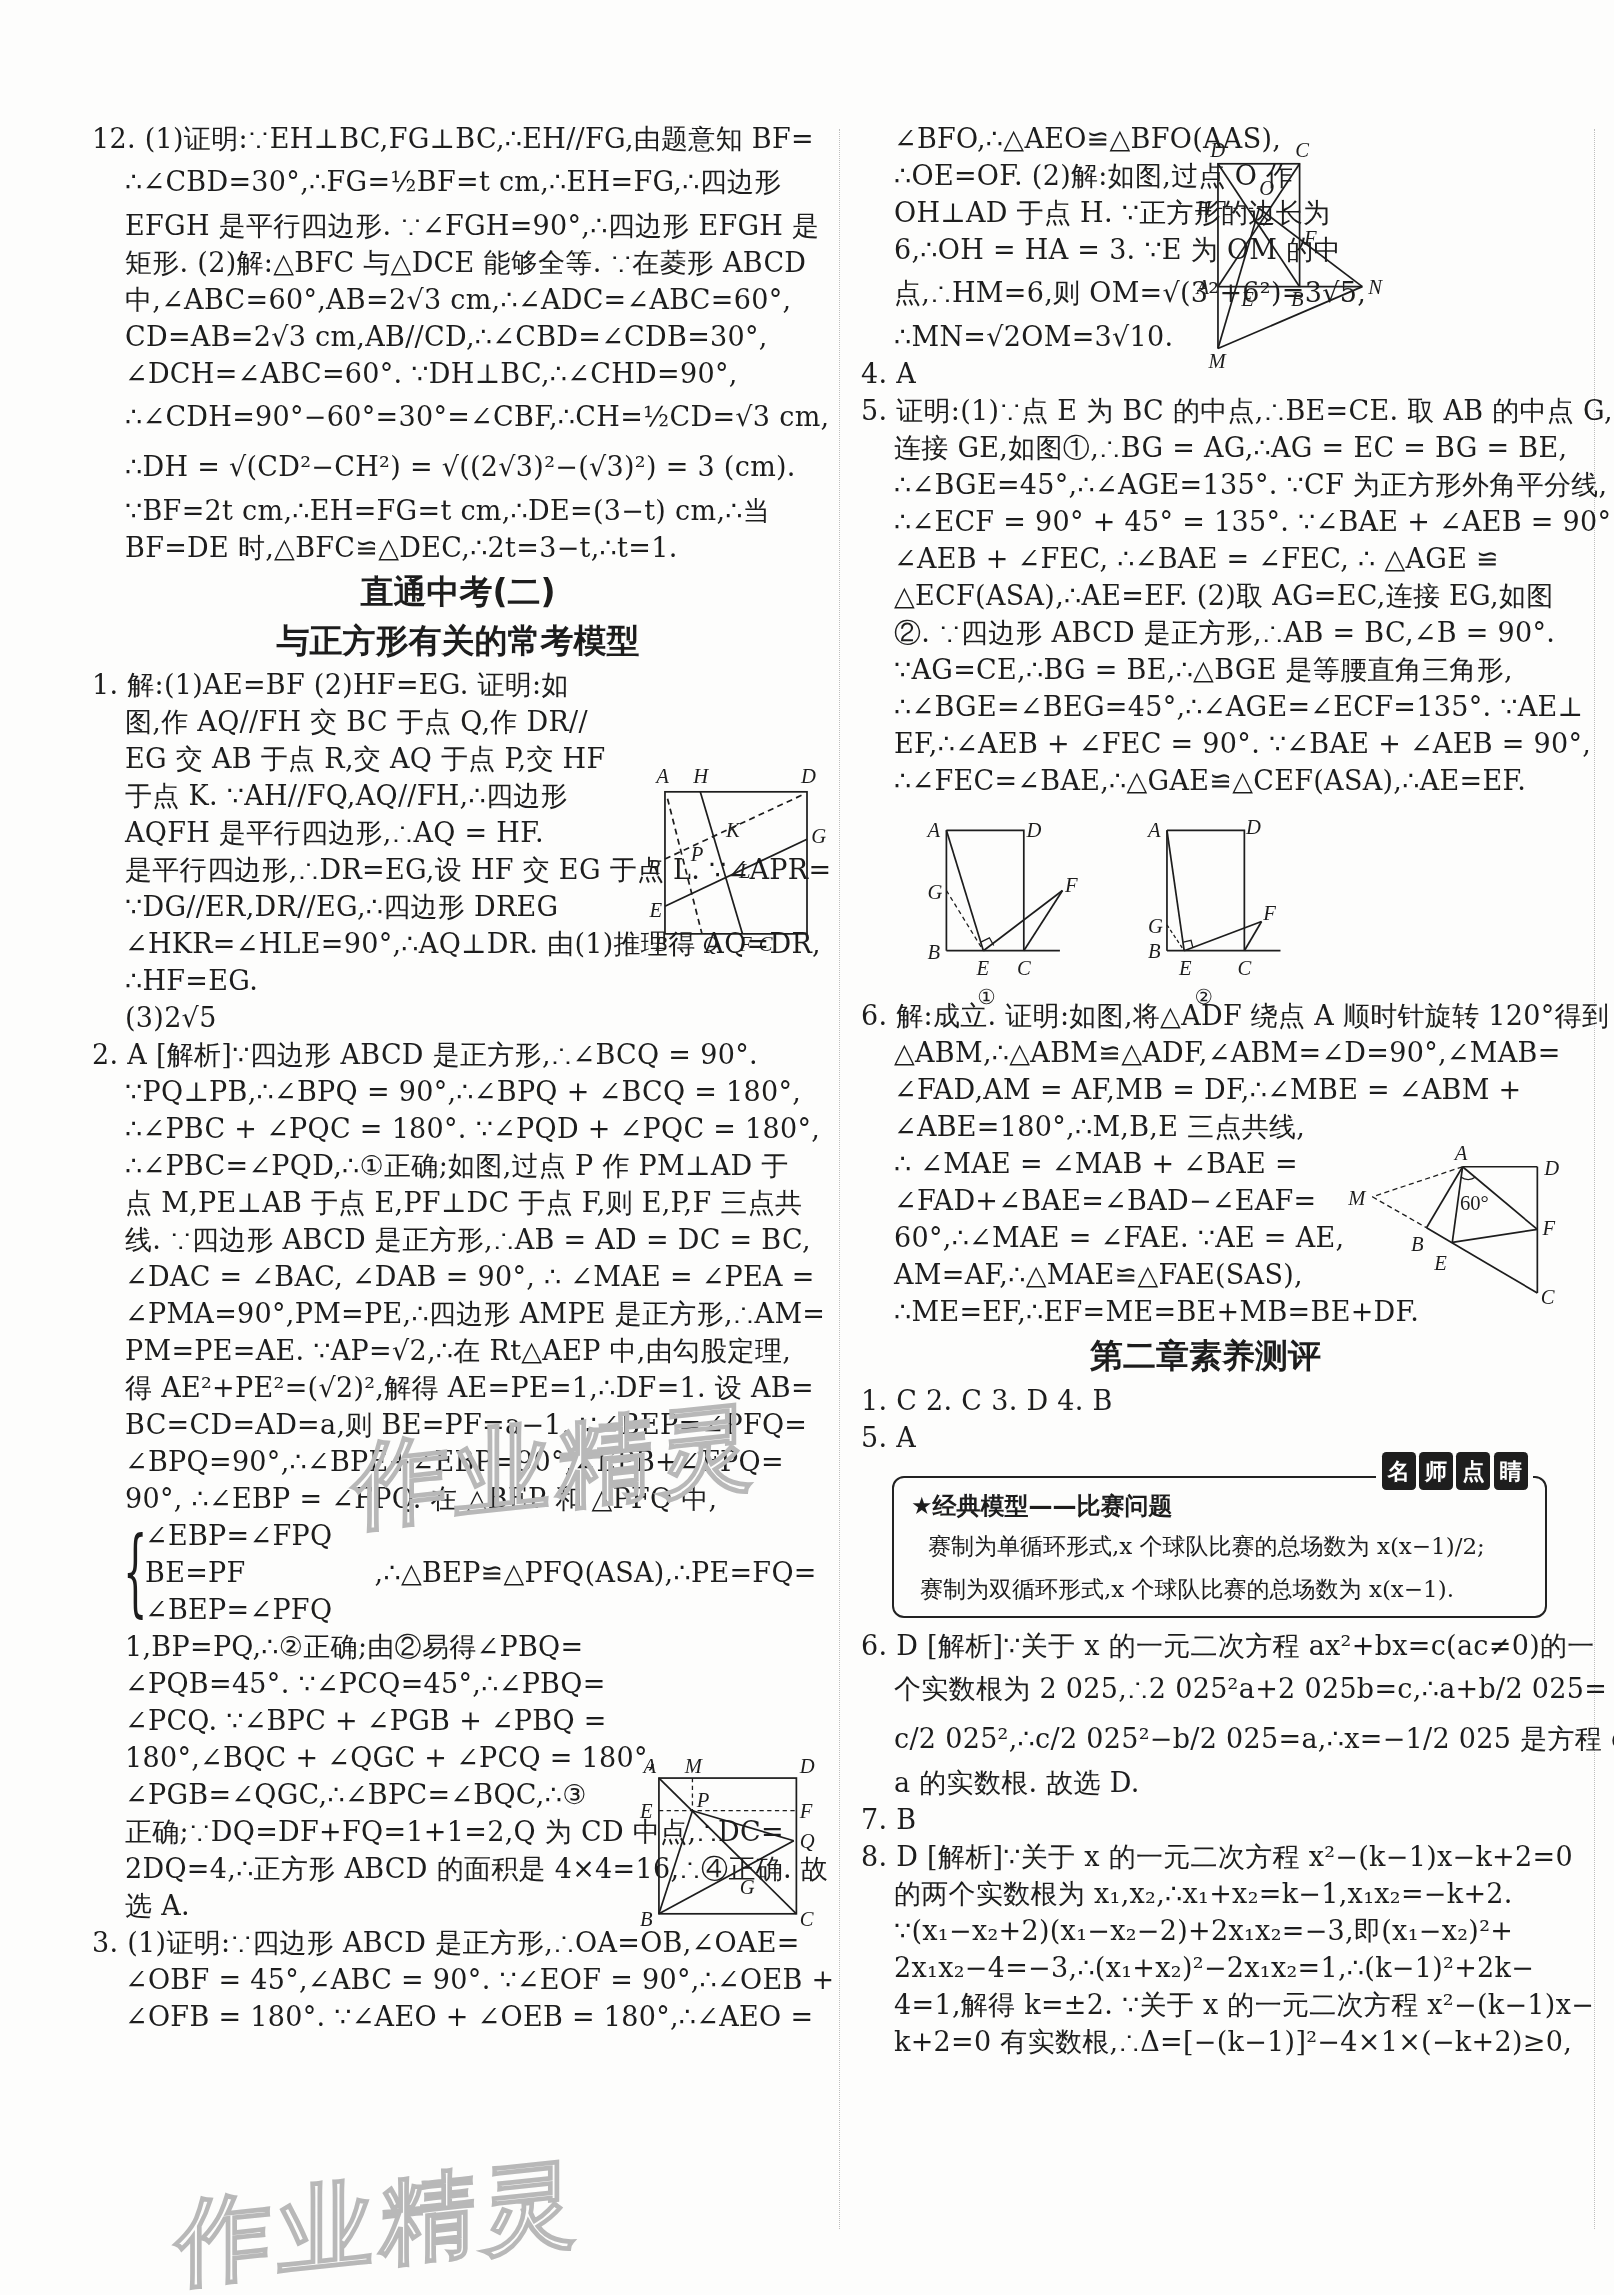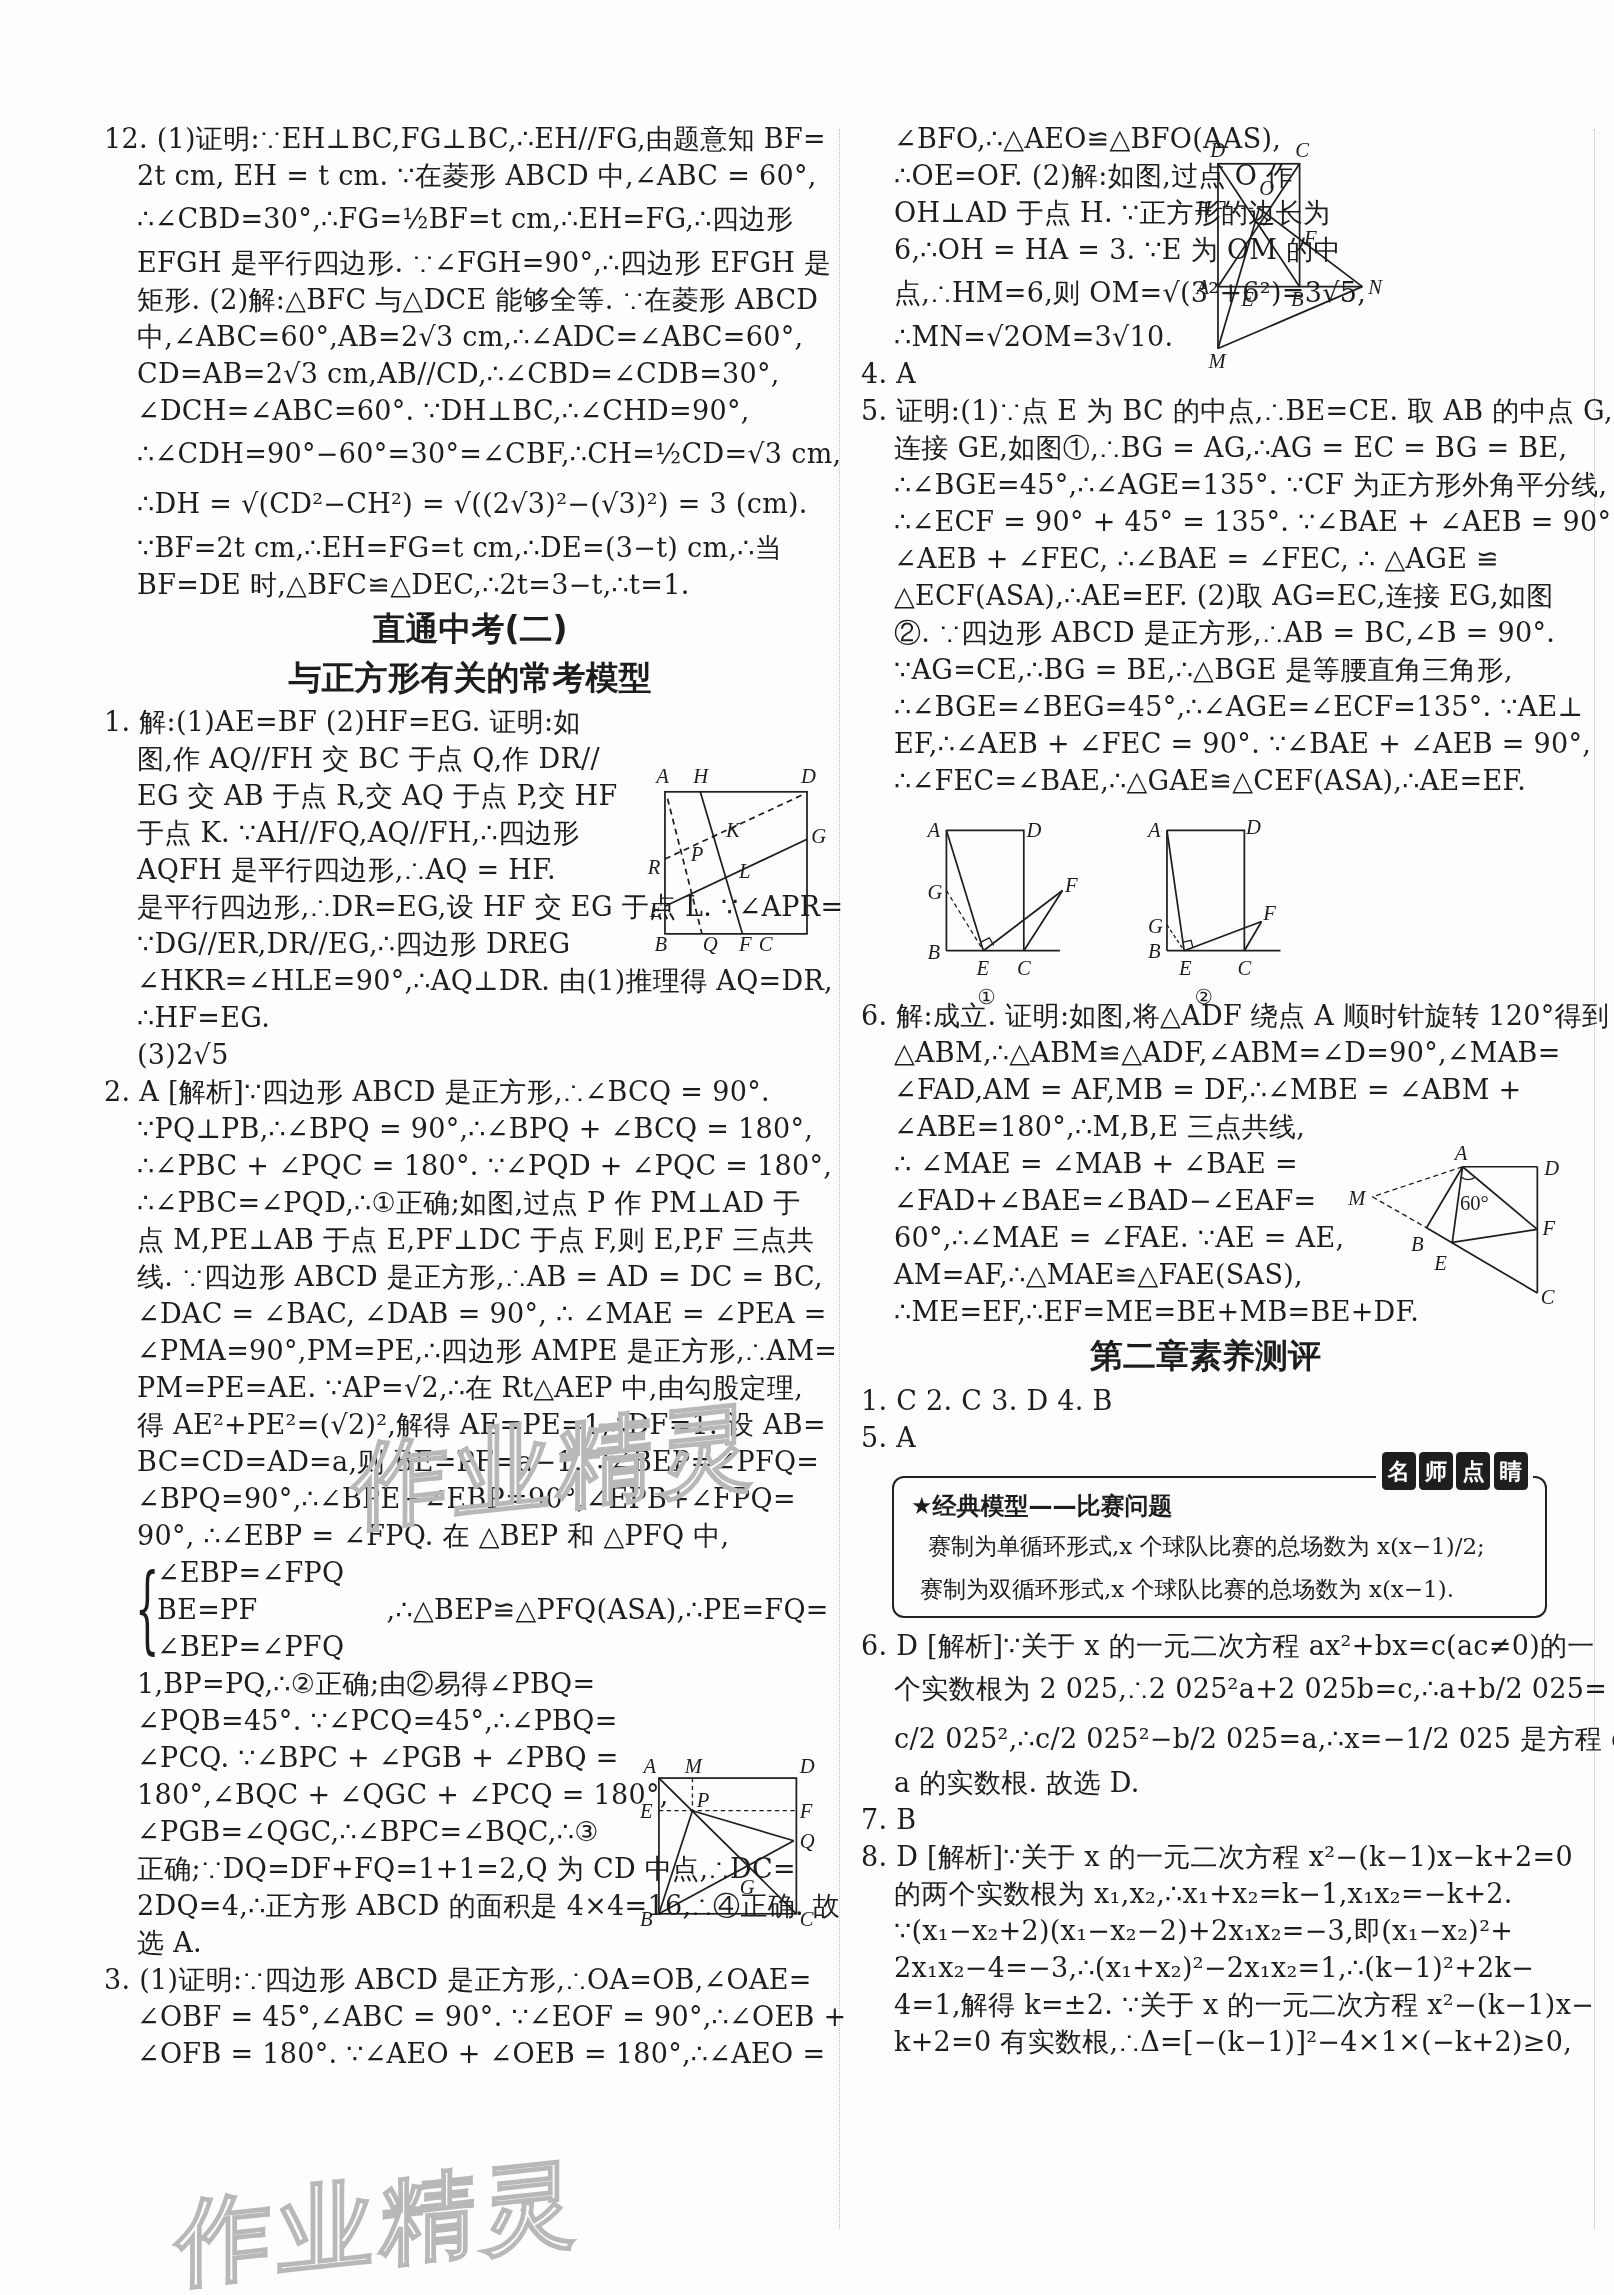--- a/index.html
+++ b/index.html
@@ -1,19 +1,19 @@
 <!DOCTYPE html>
 <html style="font-size:13.8px"><head>
 <meta charset="utf-8">
 <style>
   html,body{margin:0;padding:0;background:#fdfdfc;}
   body{width:1615px;height:2295px;position:relative;overflow:hidden;
        font-family:"DejaVu Serif","Liberation Serif",serif;color:#1d1d1d;}
   .col{position:absolute;top:120px;}
-  .col-left{left:104px;width:732px;}
+  .col-left{left:92px;width:732px;}
   .col-right{left:861px;width:689px;}
   .divider{position:absolute;left:839px;top:129px;height:2100px;border-left:1.7px dotted #bdbdbd;}
   .divider-r{position:absolute;left:1594px;top:129px;height:2100px;border-left:1.7px dotted #bdbdbd;}
   .ln{font-size:27px;line-height:37px;margin:0 0 0 0;white-space:nowrap;letter-spacing:0.3px;}
   .ln.ind{padding-left:33px;}
   .ln.tall{line-height:50px;}
   .sec-title{font-family:"DejaVu Sans","Liberation Sans",sans-serif;font-weight:bold;
              font-size:33px;text-align:center;line-height:45px;margin:3.4px 0;}
   .fig{position:absolute;}
   .fig svg{display:block;}
@@ -31,21 +31,20 @@
 </style>
 </head>
 <body>
 
 <div class="divider"></div>
 <div class="divider-r"></div>
 
 <div class="col col-left">
   <div>
     <div class="ln">12. (1)证明:∵EH⊥BC,FG⊥BC,∴EH//FG,由题意知 BF=</div>
-    <div class="ln ind">2t cm, EH = t cm. ∵在菱形 ABCD 中,∠ABC = 60°,</div>
     <div class="ln ind tall">∴∠CBD=30°,∴FG=½BF=t cm,∴EH=FG,∴四边形</div>
     <div class="ln ind">EFGH 是平行四边形. ∵∠FGH=90°,∴四边形 EFGH 是</div>
     <div class="ln ind">矩形.  (2)解:△BFC 与△DCE 能够全等. ∵在菱形 ABCD</div>
     <div class="ln ind">中,∠ABC=60°,AB=2√3 cm,∴∠ADC=∠ABC=60°,</div>
     <div class="ln ind">CD=AB=2√3 cm,AB//CD,∴∠CBD=∠CDB=30°,</div>
     <div class="ln ind">∠DCH=∠ABC=60°. ∵DH⊥BC,∴∠CHD=90°,</div>
     <div class="ln ind tall">∴∠CDH=90°−60°=30°=∠CBF,∴CH=½CD=√3 cm,</div>
     <div class="ln ind tall">∴DH = √(CD²−CH²) = √((2√3)²−(√3)²) = 3 (cm).</div>
     <div class="ln ind">∵BF=2t cm,∴EH=FG=t cm,∴DE=(3−t) cm,∴当</div>
     <div class="ln ind">BF=DE 时,△BFC≌△DEC,∴2t=3−t,∴t=1.</div>

